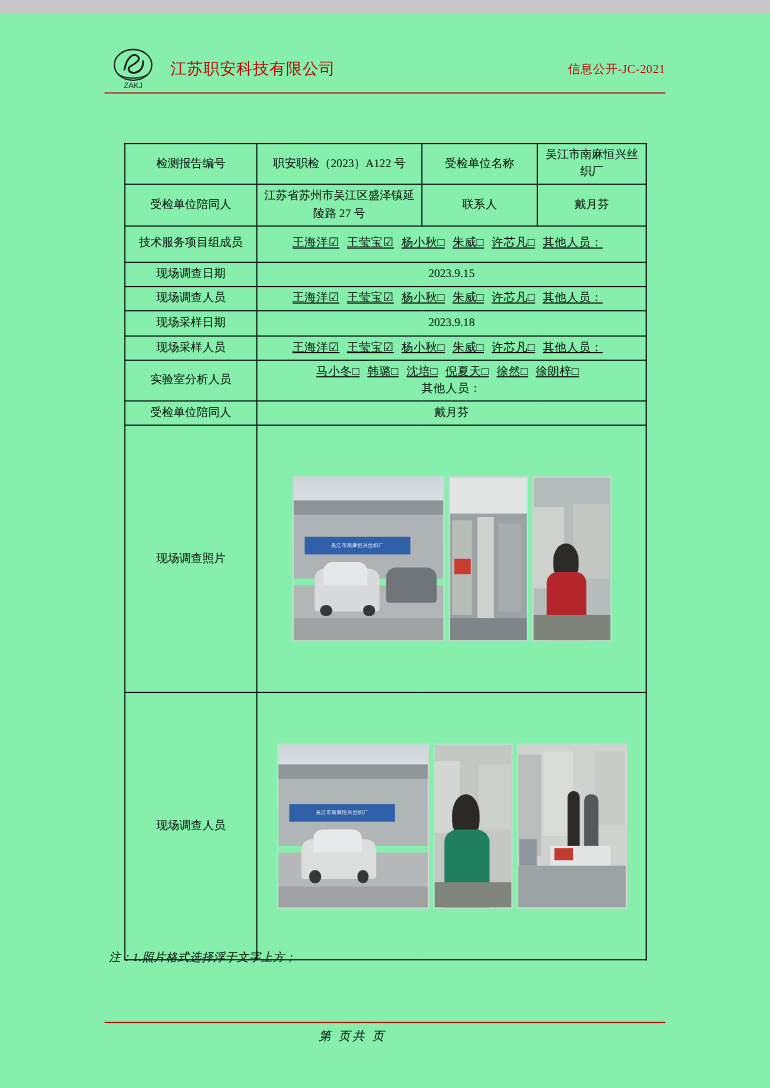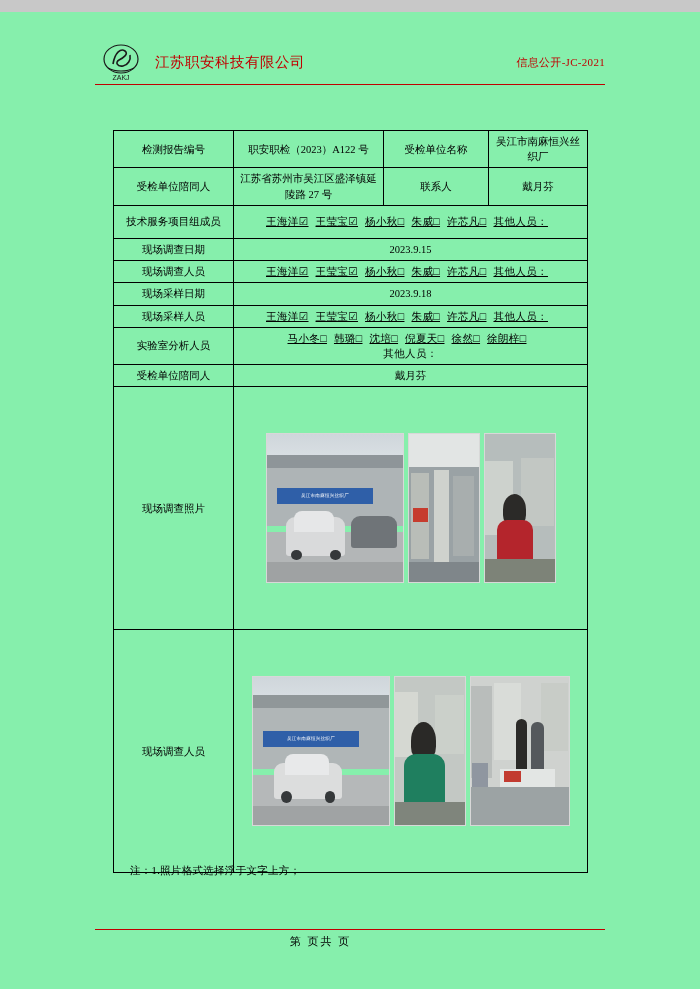--- a/index.html
+++ b/index.html
@@ -118,42 +118,44 @@
   }
   .p1 { width: 136px; }
   .p2 { width: 70px; }
   .p3 { width: 70px; }
   .ps1 { width: 136px; }
   .ps2 { width: 70px; }
   .ps3 { width: 98px; }
   
   .note {
     position: absolute;
-    left: 130px;
+    left: 99px;
     top: 852px;
     font-size: 10.5px;
     color: #000;
     letter-spacing: 0.3px;
+    font-style: italic;
   }
   .footer-rule {
     position: absolute;
     left: 95px;
     top: 917px;
     width: 510px;
     border-top: 1.2px solid #c00000;
   }
   .footer-text {
     position: absolute;
     left: 0;
     top: 922px;
     width: 641px;
     text-align: center;
     font-size: 11px;
     color: #000;
     letter-spacing: 2px;
+    font-style: italic;
   }
   
   .sky { position:absolute; left:0; top:0; right:0; height:38%; background:linear-gradient(#cfd6db,#e7ecef); }
   .bld { position:absolute; background:#9aa3a8; }
   .ground { position:absolute; left:0; right:0; bottom:0; height:34%; background:#b9bcbd; }
   .banner {
     position:absolute; left:8%; top:36%; width:70%; height:11%;
     background:#2f5fa8; color:#fff; font-size:4.5px; display:flex;
     align-items:center; justify-content:center; letter-spacing:0.3px;
     font-family:"Liberation Sans", sans-serif;

